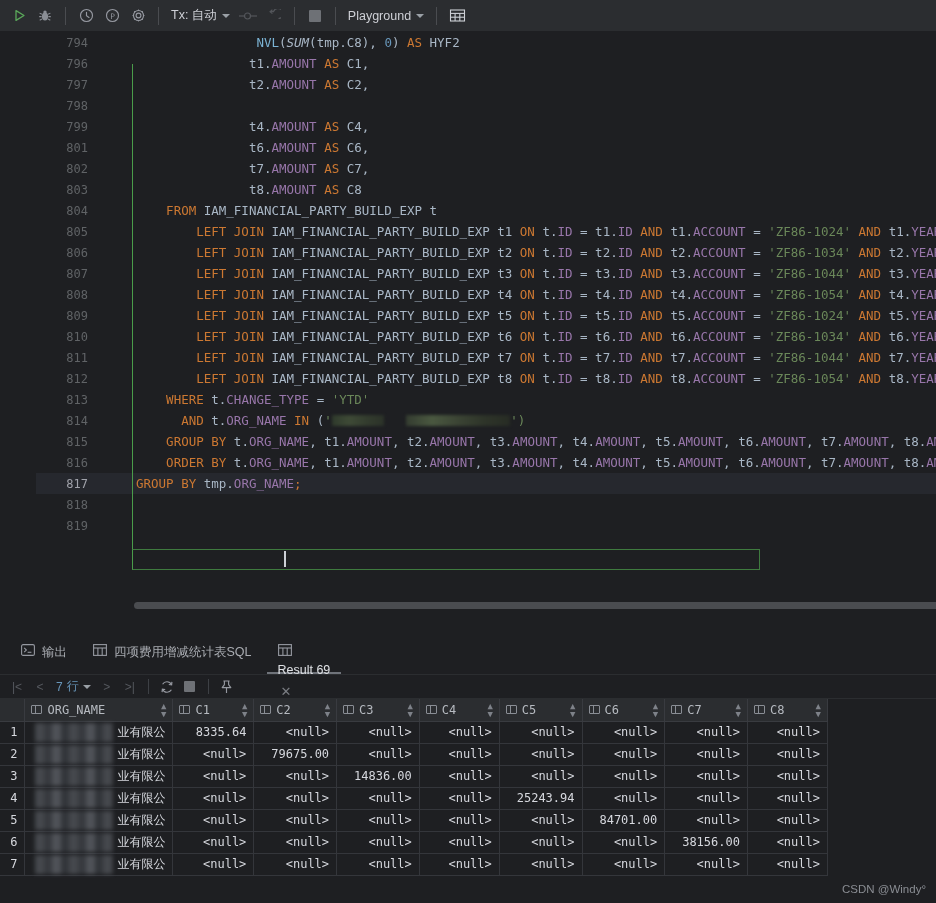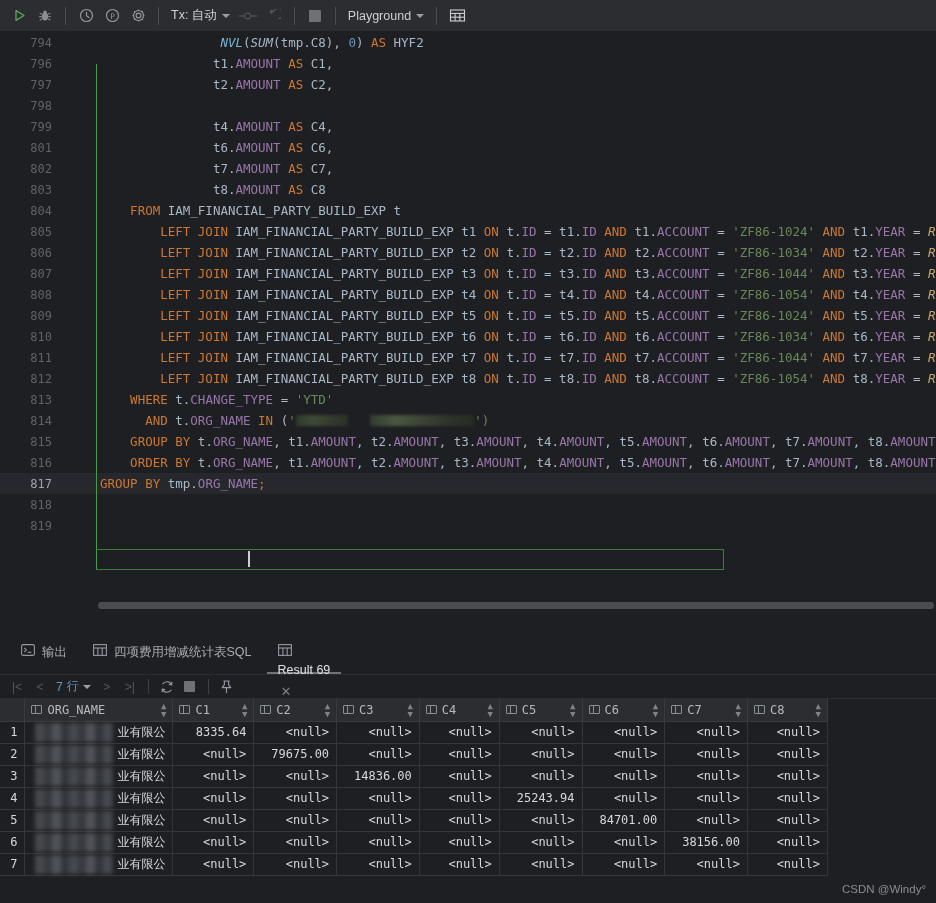--- a/index.html
+++ b/index.html
@@ -56,20 +56,21 @@
   .tb-dim { opacity: .38; }
 
   
   .editor {
     position: relative; z-index: 2;
     height: 612px;
     background: #1e1f22;
     overflow: hidden;
     font-family: "DejaVu Sans Mono", monospace;
     font-size: 12.5px;
+    margin-left: 36px;
   }
   .code-line {
     height: 21px;
     display: flex;
     align-items: center;
     white-space: pre;
     position: relative;
   }
   .code-line.current { background: #26282e; }
   .gutter {
@@ -119,21 +120,21 @@
     left: 98px; top: 570px;
     width: 836px; height: 7px;
     background: #4a4c50;
     border-radius: 4px;
     z-index: 5;
     cursor: pointer;
   }
 
   
   .kw   { color: #cc7832; }
-  .fn   { color: #7bb3d4; font-style: italic; }
+  .fn   { color: #7bb3d4; }
   .fni  { color: #a9b7c6; font-style: italic; }
   .str  { color: #6a8759; }
   .num  { color: #6897bb; }
   .attr { color: #9876aa; }
   .id   { color: #a9b7c6; }
   .ital { color: #c9a66b; font-style: italic; }
 
   .redact {
     display: inline-block;
     height: 11px;

